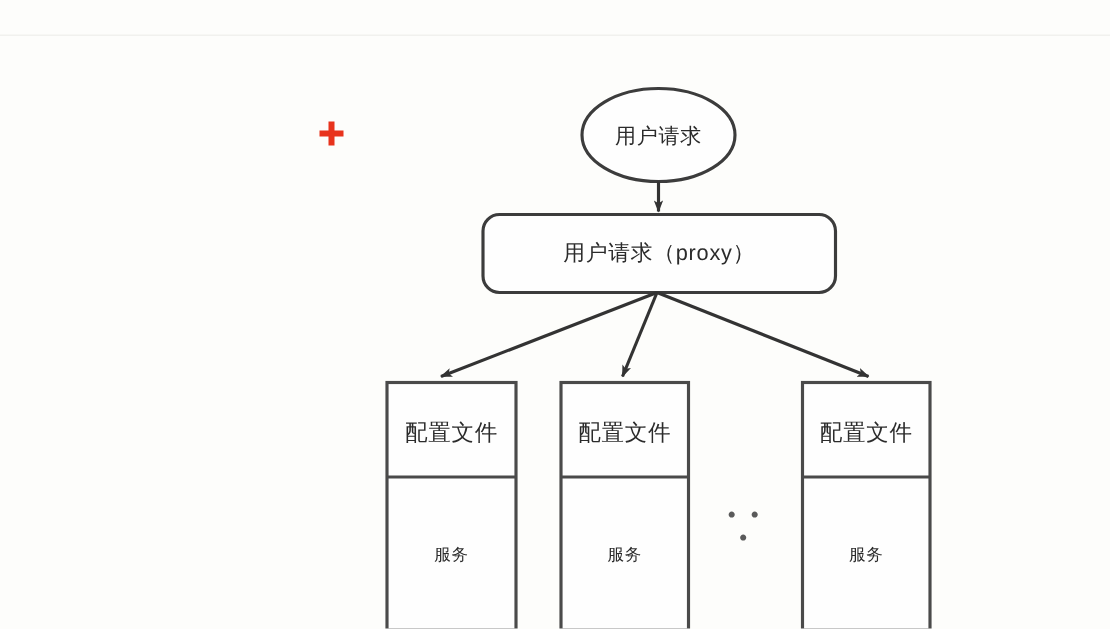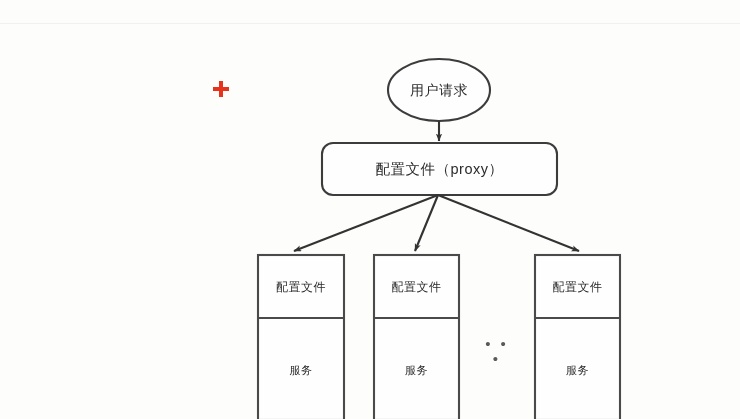--- a/index.html
+++ b/index.html
@@ -36,21 +36,21 @@
     color: #2b2b2b;
     font-size: 14px;
     line-height: 1;
     white-space: nowrap;
     letter-spacing: 0.5px;
     user-select: none;
   }
   .label-user-request { left: 388px; top: 60px; width: 102px; }
   .label-proxy { left: 322px; top: 139px; width: 235px; font-size: 14.5px; }
 
-  .label-config { font-size: 12px; }
+  .label-config { font-size: 15px; }
   .label-service { font-size: 11px; }
 
   .ellipsis-dots {
     position: absolute;
     left: 481px;
     top: 313px;
     width: 32px;
     text-align: center;
     font-size: 15px;
     color: #5a5a5a;
@@ -108,21 +108,21 @@
 
     <rect x="374" y="232" width="85" height="165" fill="#fefefe" stroke="#4a4a4a" stroke-width="2.1"></rect>
     <line x1="374" y1="295" x2="459" y2="295" stroke="#4a4a4a" stroke-width="2.1"></line>
 
     <rect x="535" y="232" width="85" height="165" fill="#fefefe" stroke="#4a4a4a" stroke-width="2.1"></rect>
     <line x1="535" y1="295" x2="620" y2="295" stroke="#4a4a4a" stroke-width="2.1"></line>
   </svg>
 
   <div class="node-label label-user-request">用户请求</div>
 
-  <div class="node-label label-proxy">配置文件（proxy）</div>
+  <div class="node-label label-proxy">用户请求（proxy）</div>
 
   <div class="node-label label-config" style="left:258px; top:258px; width:86px;">配置文件</div>
   <div class="node-label label-service" style="left:258px; top:342px; width:86px;">服务</div>
 
   <div class="node-label label-config" style="left:374px; top:258px; width:85px;">配置文件</div>
   <div class="node-label label-service" style="left:374px; top:342px; width:85px;">服务</div>
 
   <div class="node-label label-config" style="left:535px; top:258px; width:85px;">配置文件</div>
   <div class="node-label label-service" style="left:535px; top:342px; width:85px;">服务</div>
 

